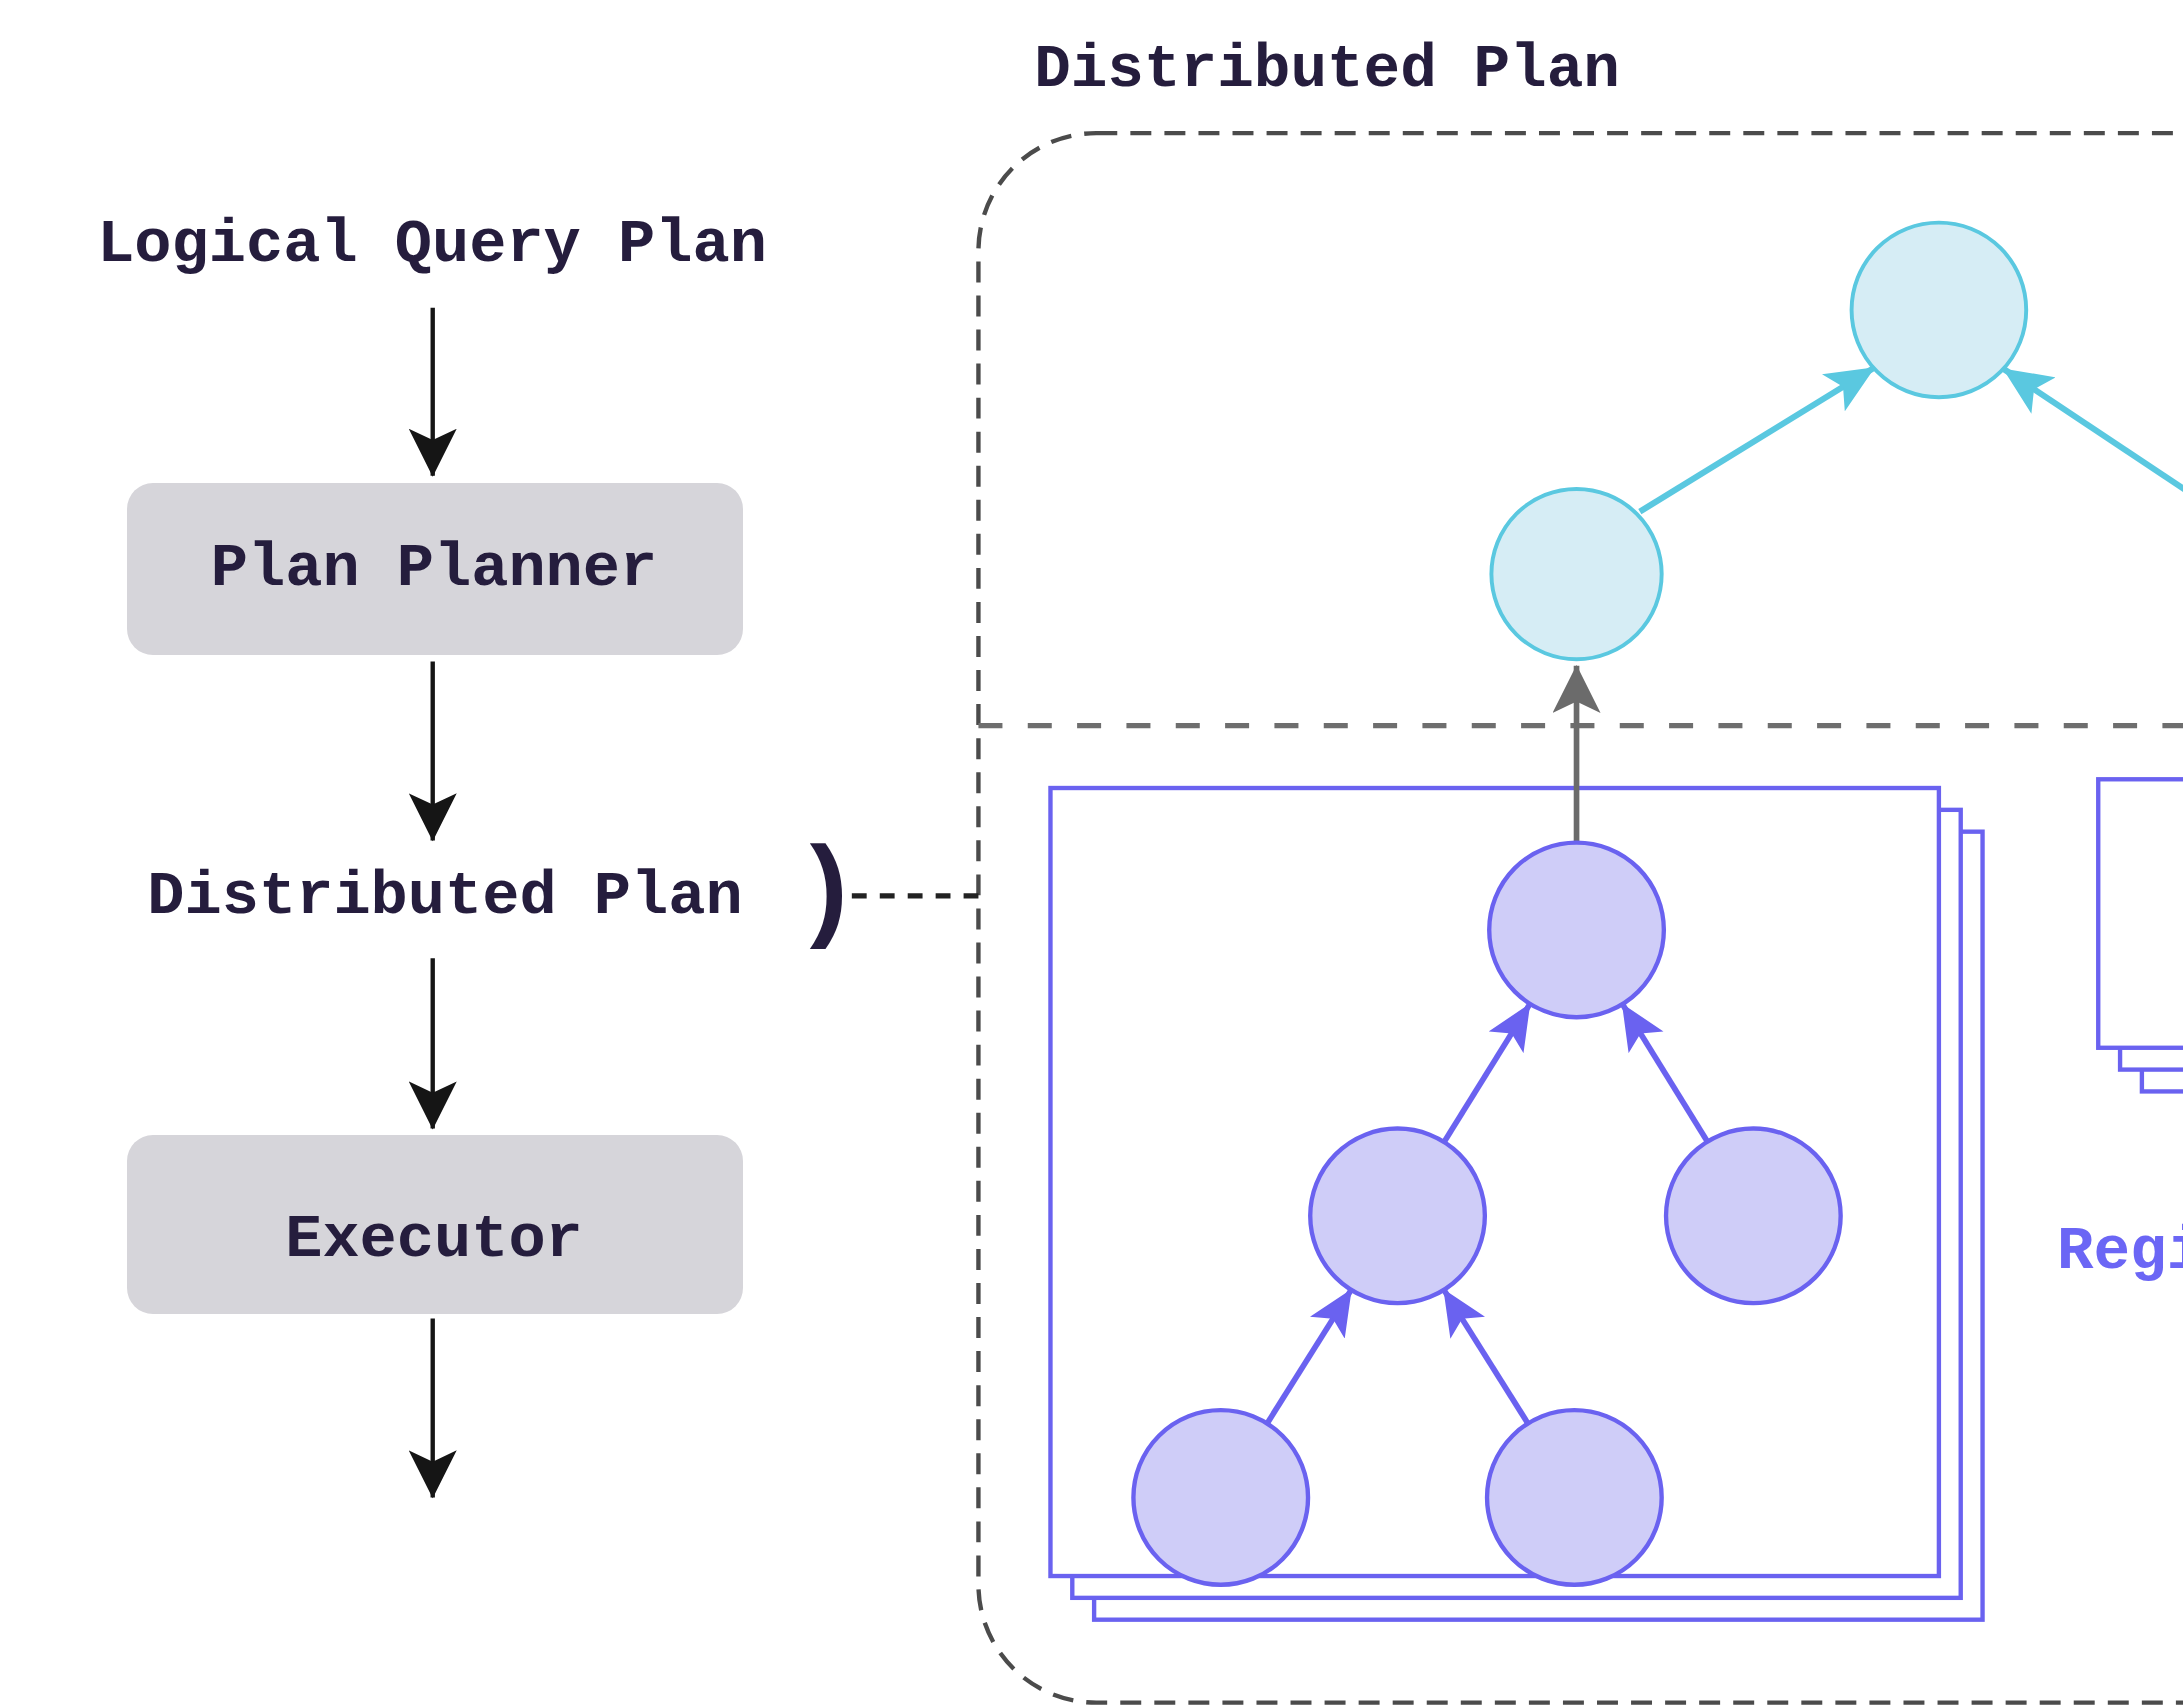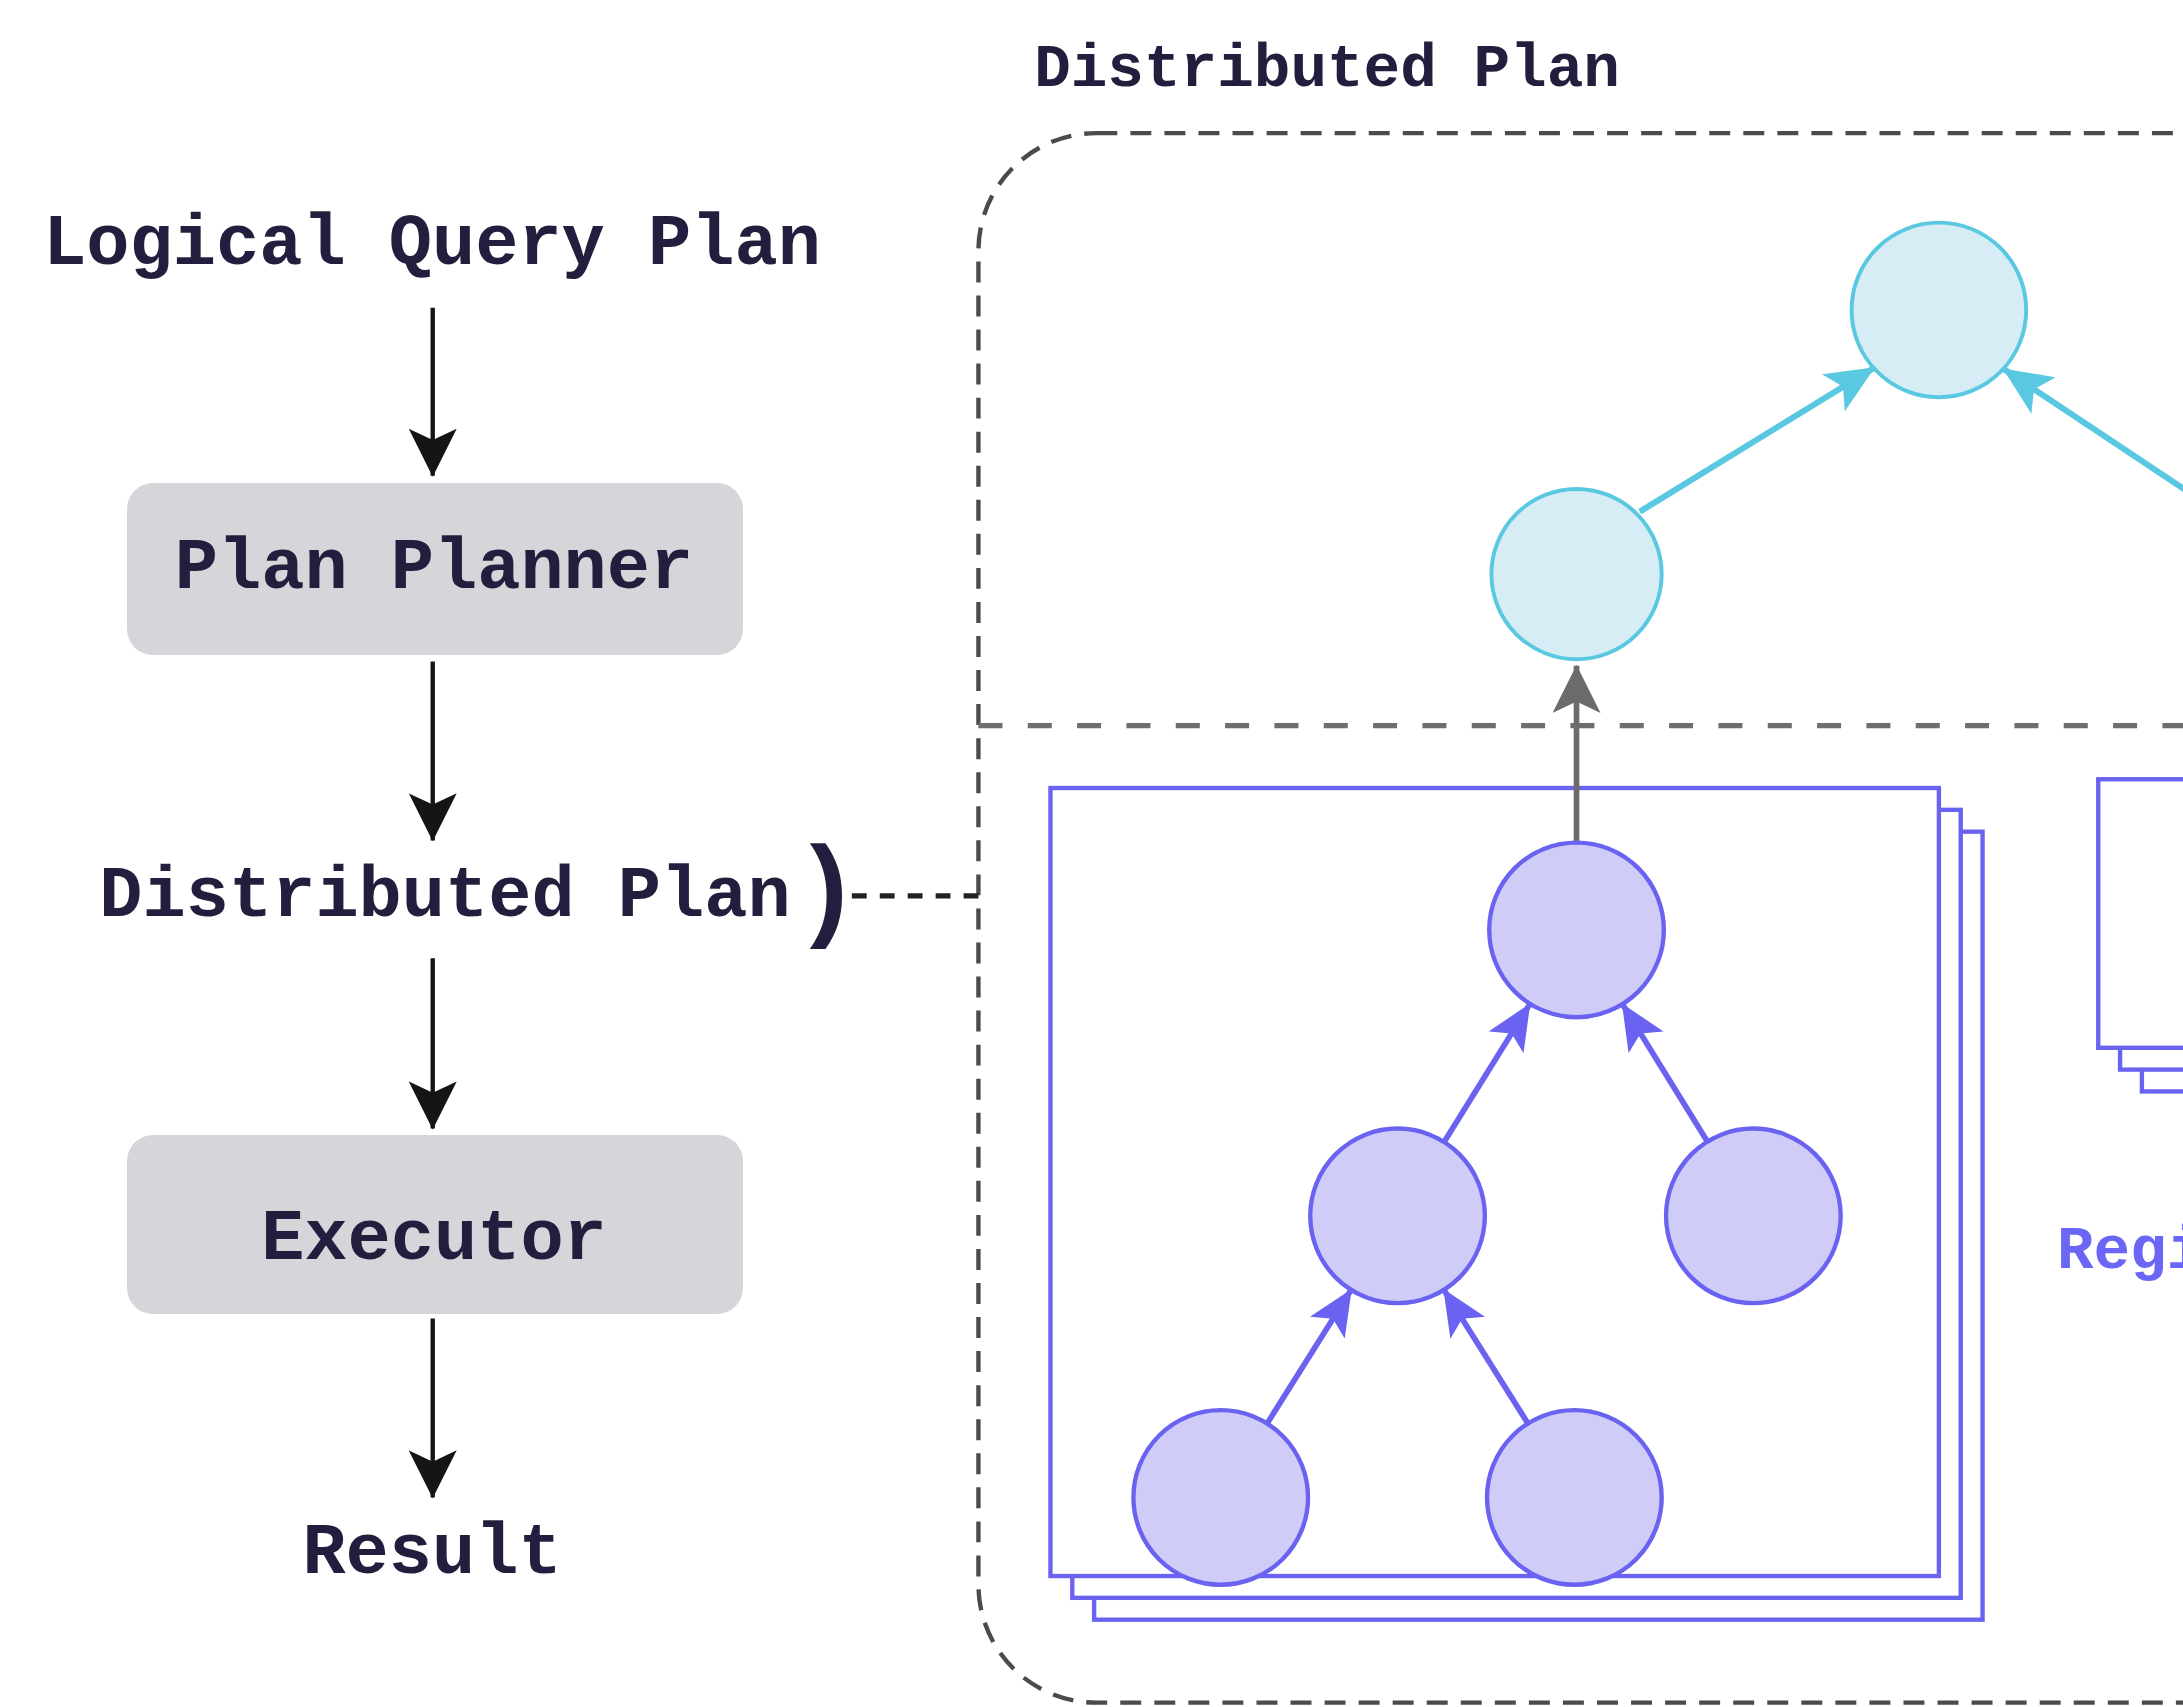--- a/index.html
+++ b/index.html
@@ -1,19 +1,19 @@
 <!DOCTYPE html>
 <html style="font-size:7px"><head>
 <meta charset="utf-8">
 <style>
   html,body{margin:0;padding:0;background:#ffffff;}
   .canvas{position:relative;width:3188px;height:1707px;background:#ffffff;overflow:hidden;
           font-family:"Liberation Mono","DejaVu Sans Mono",monospace;}
   svg.layer{position:absolute;left:0;top:0;}
-  .lbl{position:absolute;transform:translate(-50%,-50%);font-weight:700;font-size:72px;
+  .lbl{position:absolute;transform:translate(-50%,-50%);font-weight:700;font-size:62px;
        color:#251d3d;white-space:nowrap;line-height:1;}
   .lbl.sm{font-size:61px;}
   .lbl.regions{font-size:61px;color:#6b66f5;}
   .lbl.bracket{font-size:114px;font-weight:700;}
   .graybox{position:absolute;background:#d6d5da;border-radius:26px;}
 </style>
 </head>
 <body>
 
 <div class="canvas">
@@ -99,20 +99,19 @@
   <div class="lbl" style="left:432px;top:245px;">Logical Query Plan</div>
 
   <div class="lbl" style="left:434px;top:569px;">Plan Planner</div>
 
   <div class="lbl" style="left:445px;top:897px;">Distributed Plan</div>
 
   <div class="lbl bracket" style="left:827px;top:895px;">)</div>
 
   <div class="lbl" style="left:434px;top:1224px;margin-top:16px;">Executor</div>
 
-  <div class="lbl" style="left:432px;top:1554px;">Result</div>
 
   <div class="lbl sm" style="left:1327px;top:69px;">Distributed Plan</div>
 
   <div class="lbl regions" style="left:2185px;top:1251px;">Regions</div>
 
 </div>
 
 
 </body></html>

